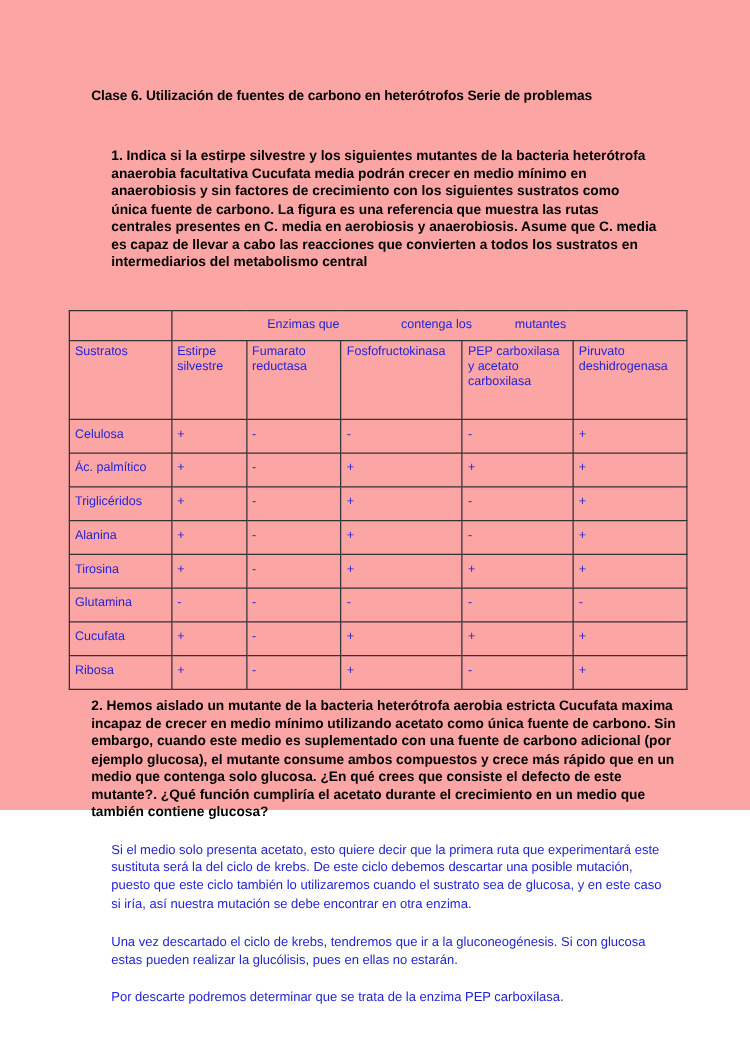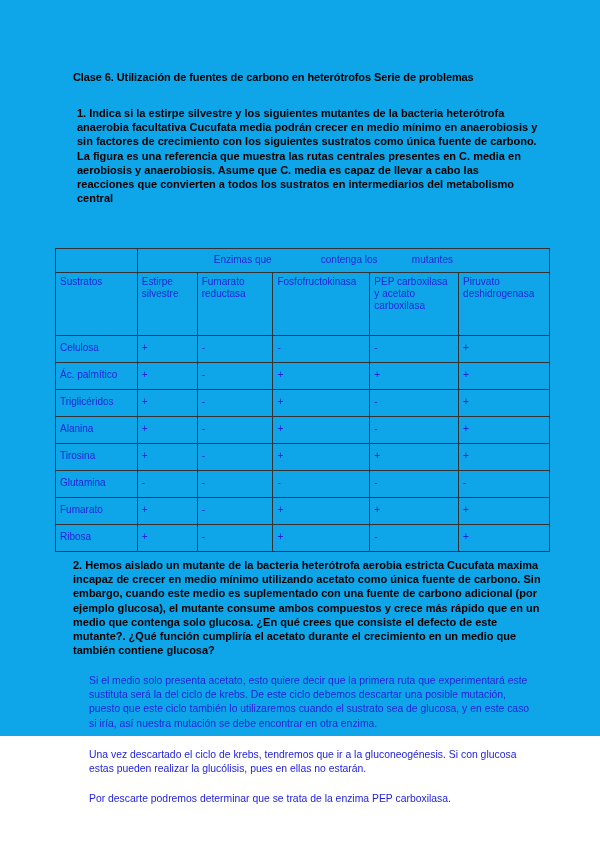--- a/index.html
+++ b/index.html
@@ -1,20 +1,20 @@
 <!DOCTYPE html>
 <html><head>
 <meta charset="utf-8">
 <style>
   html, body { margin: 0; padding: 0; background: #ffffff; }
   body { width: 600px; height: 848px; position: relative; overflow: hidden; font-family: "Liberation Sans", sans-serif; }
-  .page { position: absolute; left: 0; top: 0; width: 600px; height: 736px; background: #0ea5e9; }
+  .page { position: absolute; left: 0; top: 0; width: 600px; height: 648px; background: #fca5a5; }
   .title { position: absolute; left: 73px; top: 71px; font-size: 11px; font-weight: bold; color: #000; letter-spacing: -0.1px; white-space: nowrap; }
   .q1 { position: absolute; left: 73px; top: 102px; width: 470px; font-size: 11px; font-weight: bold; color: #000; line-height: 14.2px; }
-  .q1 p { margin: 4px; }
+  .q1 p { margin: 16px; }
   table.grid { position: absolute; left: 55px; top: 248px; width: 495px; border-collapse: collapse; font-size: 10px; color: #2323d8; }
   table.grid td { border: 1.3px solid #333; vertical-align: top; padding: 3px 4px; line-height: 12px; }
   tr.h1 td { height: 15px; padding-top: 5px; }
   tr.h2 td { height: 56px; }
   tr.row td { height: 17px; padding-top: 6px; }
   .enz { display: flex; gap: 17px; padding-left: 72px; }
   .enz span { display: inline-block; }
   .enz span:nth-child(1) { width: 90px; }
   .enz span:nth-child(2) { width: 74px; }
   .q2 { position: absolute; left: 73px; top: 558px; width: 475px; font-size: 11px; font-weight: bold; color: #000; line-height: 14.2px; }
@@ -103,21 +103,21 @@
     </tr>
     <tr class="row">
       <td>Glutamina</td>
       <td>-</td>
       <td>-</td>
       <td>-</td>
       <td>-</td>
       <td>-</td>
     </tr>
     <tr class="row">
-      <td>Fumarato</td>
+      <td>Cucufata</td>
       <td>+</td>
       <td>-</td>
       <td>+</td>
       <td>+</td>
       <td>+</td>
     </tr>
     <tr class="row">
       <td>Ribosa</td>
       <td>+</td>
       <td>-</td>

